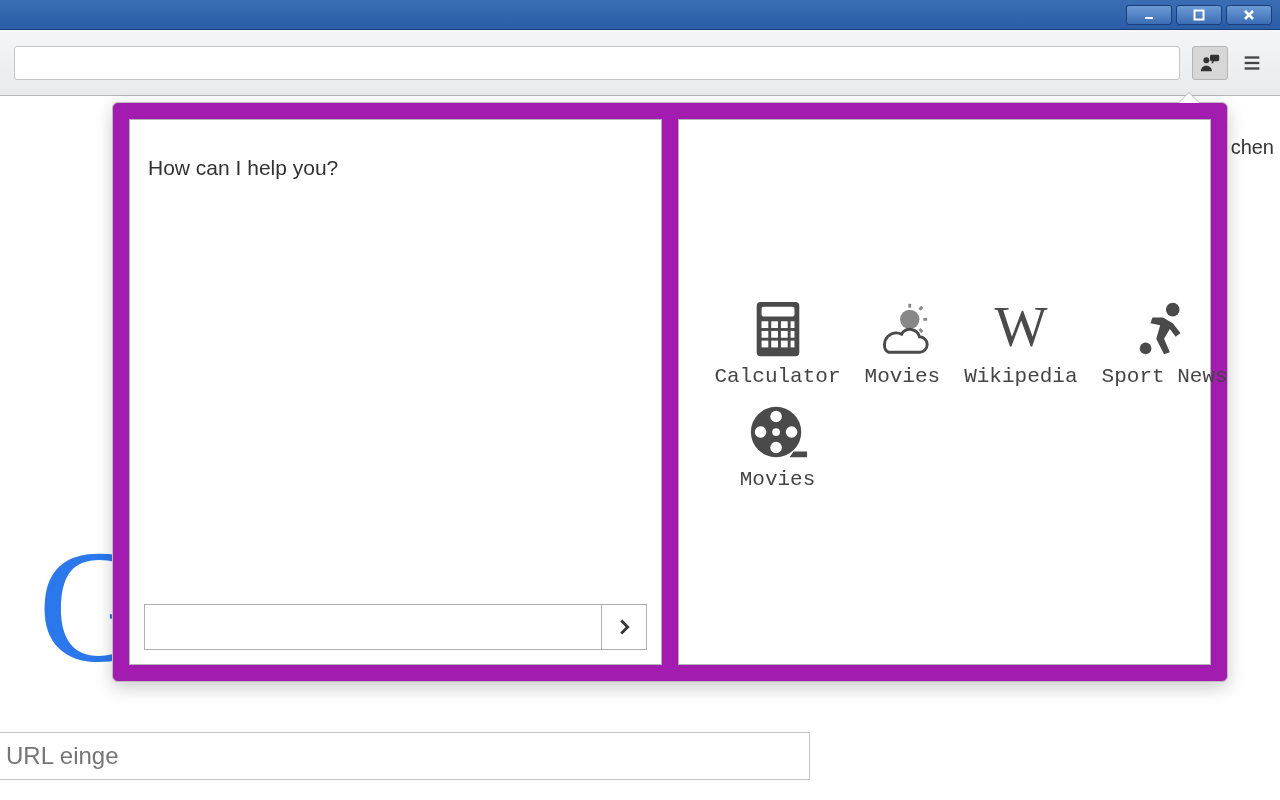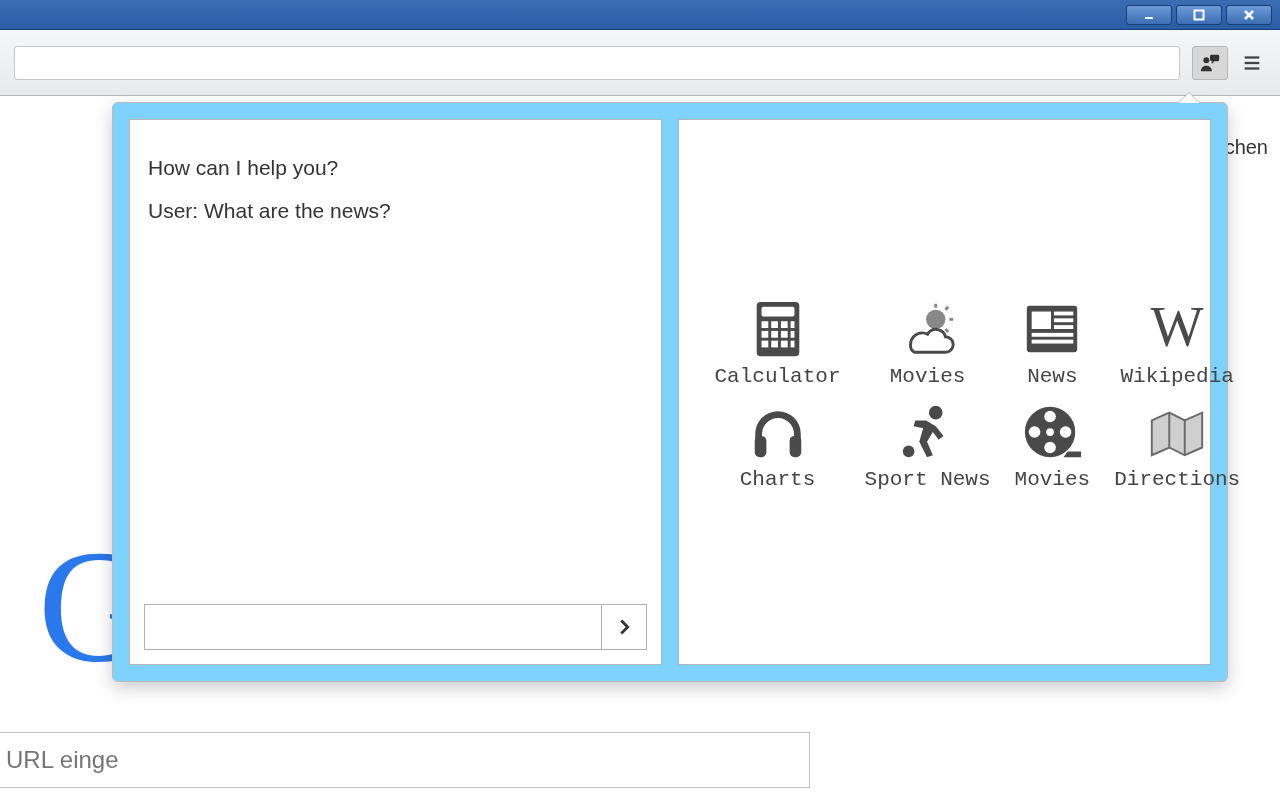--- a/index.html
+++ b/index.html
@@ -64,38 +64,38 @@
   .menu-icon svg { width: 22px; height: 22px; stroke: #444; stroke-width: 2.5; }
 
   
   .page-bg {
     position: absolute;
     top: 96px; left: 0; right: 0; bottom: 0;
     background: #fff;
   }
   .page-bg .chen {
     position: absolute;
-    top: 40px; right: 12px;
+    top: 40px; right: 6px;
     font-size: 20px; color: #333;
   }
   .google-g {
     position: absolute;
     top: 430px; left: 38px;
     font-family: "Times New Roman", serif;
     font-size: 160px;
     color: #2a78eb;
     font-weight: 400;
     letter-spacing: -4px;
     line-height: 1;
   }
   .search-area {
     position: absolute;
     top: 636px; left: 0;
     width: 810px;
-    height: 56px;
+    height: 48px;
     border: 1px solid #c4c4c4;
     border-left: none;
     display: flex;
     align-items: center;
     padding-left: 6px;
   }
   .search-area input {
     flex: 1;
     border: none;
     outline: none;
@@ -105,21 +105,21 @@
     background: transparent;
   }
 
   
   .popup {
     position: absolute;
     top: 102px;
     right: 52px;
     width: 1116px;
     height: 580px;
-    background: #7dd3fc;
+    background: #a21caf;
     border: 1px solid #bcbcbc;
     border-radius: 6px;
     box-shadow: 0 6px 18px rgba(0,0,0,0.2);
     display: flex;
     padding: 16px;
     gap: 16px;
   }
   .popup::before {
     content: "";
     position: absolute;
@@ -248,21 +248,20 @@
   <div class="search-area">
     <input type="text" placeholder="URL einge" style="">
   </div>
 </div>
 
 <div class="popup">
 
   <div class="chat-panel">
     <div class="chat-body">
       <p>How can I help you?</p>
-      <p>User: What are the news?</p>
     </div>
     <div class="chat-input-row">
       <input class="chat-input" type="text" value="" style="">
       <div class="chat-send">
         <svg viewBox="0 0 24 24">
           <polyline points="9,5 16,12 9,19"></polyline>
         </svg>
       </div>
     </div>
   </div>
@@ -303,56 +302,30 @@
                 <line x1="54" y1="22" x2="58" y2="22"></line>
                 <line x1="50" y1="12" x2="53" y2="9"></line>
                 <line x1="50" y1="32" x2="53" y2="35"></line>
               </g>
             <path d="M14 48a12 12 0 0 1 12-12c2 0 4 .5 5.6 1.4A10 10 0 0 1 50 40a8 8 0 0 1 0 16H18a8 8 0 0 1-4-8z" fill="#fff" stroke="#4a4a4a" stroke-width="3"></path>
           </svg>
         </div>
         <div class="tlabel">Movies</div>
       </div>
 
-      <div class="tool-item">
-        <div class="ticon">
-          <svg viewBox="0 0 64 64">
-            <rect x="6" y="8" width="52" height="48" rx="3" fill="#4a4a4a"></rect>
-            <rect x="11" y="14" width="20" height="18" fill="#fff"></rect>
-            <g fill="#fff">
-              <rect x="34" y="14" width="20" height="4"></rect>
-                <rect x="34" y="21" width="20" height="4"></rect>
-                <rect x="34" y="28" width="20" height="4"></rect>
-              <rect x="11" y="36" width="43" height="4"></rect>
-                <rect x="11" y="43" width="43" height="4"></rect>
-            </g>
-          </svg>
-        </div>
-        <div class="tlabel">News</div>
-      </div>
 
       <div class="tool-item">
         <div class="ticon">
           <svg viewBox="0 0 64 64">
             <text x="32" y="50" text-anchor="middle" font-family="Times New Roman,serif" font-size="58" fill="#4a4a4a">W</text>
           </svg>
         </div>
         <div class="tlabel">Wikipedia</div>
       </div>
 
-      <div class="tool-item">
-        <div class="ticon">
-          <svg viewBox="0 0 64 64">
-            <path d="M12 40v-6a20 20 0 0 1 40 0v6" fill="none" stroke="#4a4a4a" stroke-width="7" stroke-linecap="round"></path>
-            <rect x="8" y="36" width="12" height="22" rx="5" fill="#4a4a4a"></rect>
-            <rect x="44" y="36" width="12" height="22" rx="5" fill="#4a4a4a"></rect>
-          </svg>
-        </div>
-        <div class="tlabel">Charts</div>
-      </div>
 
       <div class="tool-item">
         <div class="ticon">
           <svg viewBox="0 0 64 64" fill="#4a4a4a">
             <circle cx="40" cy="12" r="7"></circle>
             <path d="M30 20l10 6 8 10-5 4-6-8-6 10 6 14-6 2-8-16 4-14-10-2 2-6z"></path>
             <circle cx="12" cy="52" r="6"></circle>
           </svg>
         </div>
         <div class="tlabel">Sport News</div>
@@ -368,26 +341,16 @@
               <circle cx="14" cy="32" r="6"></circle>
                 <circle cx="46" cy="32" r="6"></circle>
               <circle cx="30" cy="32" r="4"></circle>
             </g>
             <path d="M48 52h14v6H44z"></path>
           </svg>
         </div>
         <div class="tlabel">Movies</div>
       </div>
 
-      <div class="tool-item">
-        <div class="ticon">
-          <svg viewBox="0 0 64 64">
-            <polygon points="6,20 24,12 40,20 58,12 58,48 40,56 24,48 6,56" fill="#cfcfcf" stroke="#6a6a6a" stroke-width="2"></polygon>
-            <line x1="24" y1="12" x2="24" y2="48" stroke="#6a6a6a" stroke-width="2"></line>
-            <line x1="40" y1="20" x2="40" y2="56" stroke="#6a6a6a" stroke-width="2"></line>
-          </svg>
-        </div>
-        <div class="tlabel">Directions</div>
-      </div>
 
     </div>
   </div>
 </div>
 
 </body></html>

